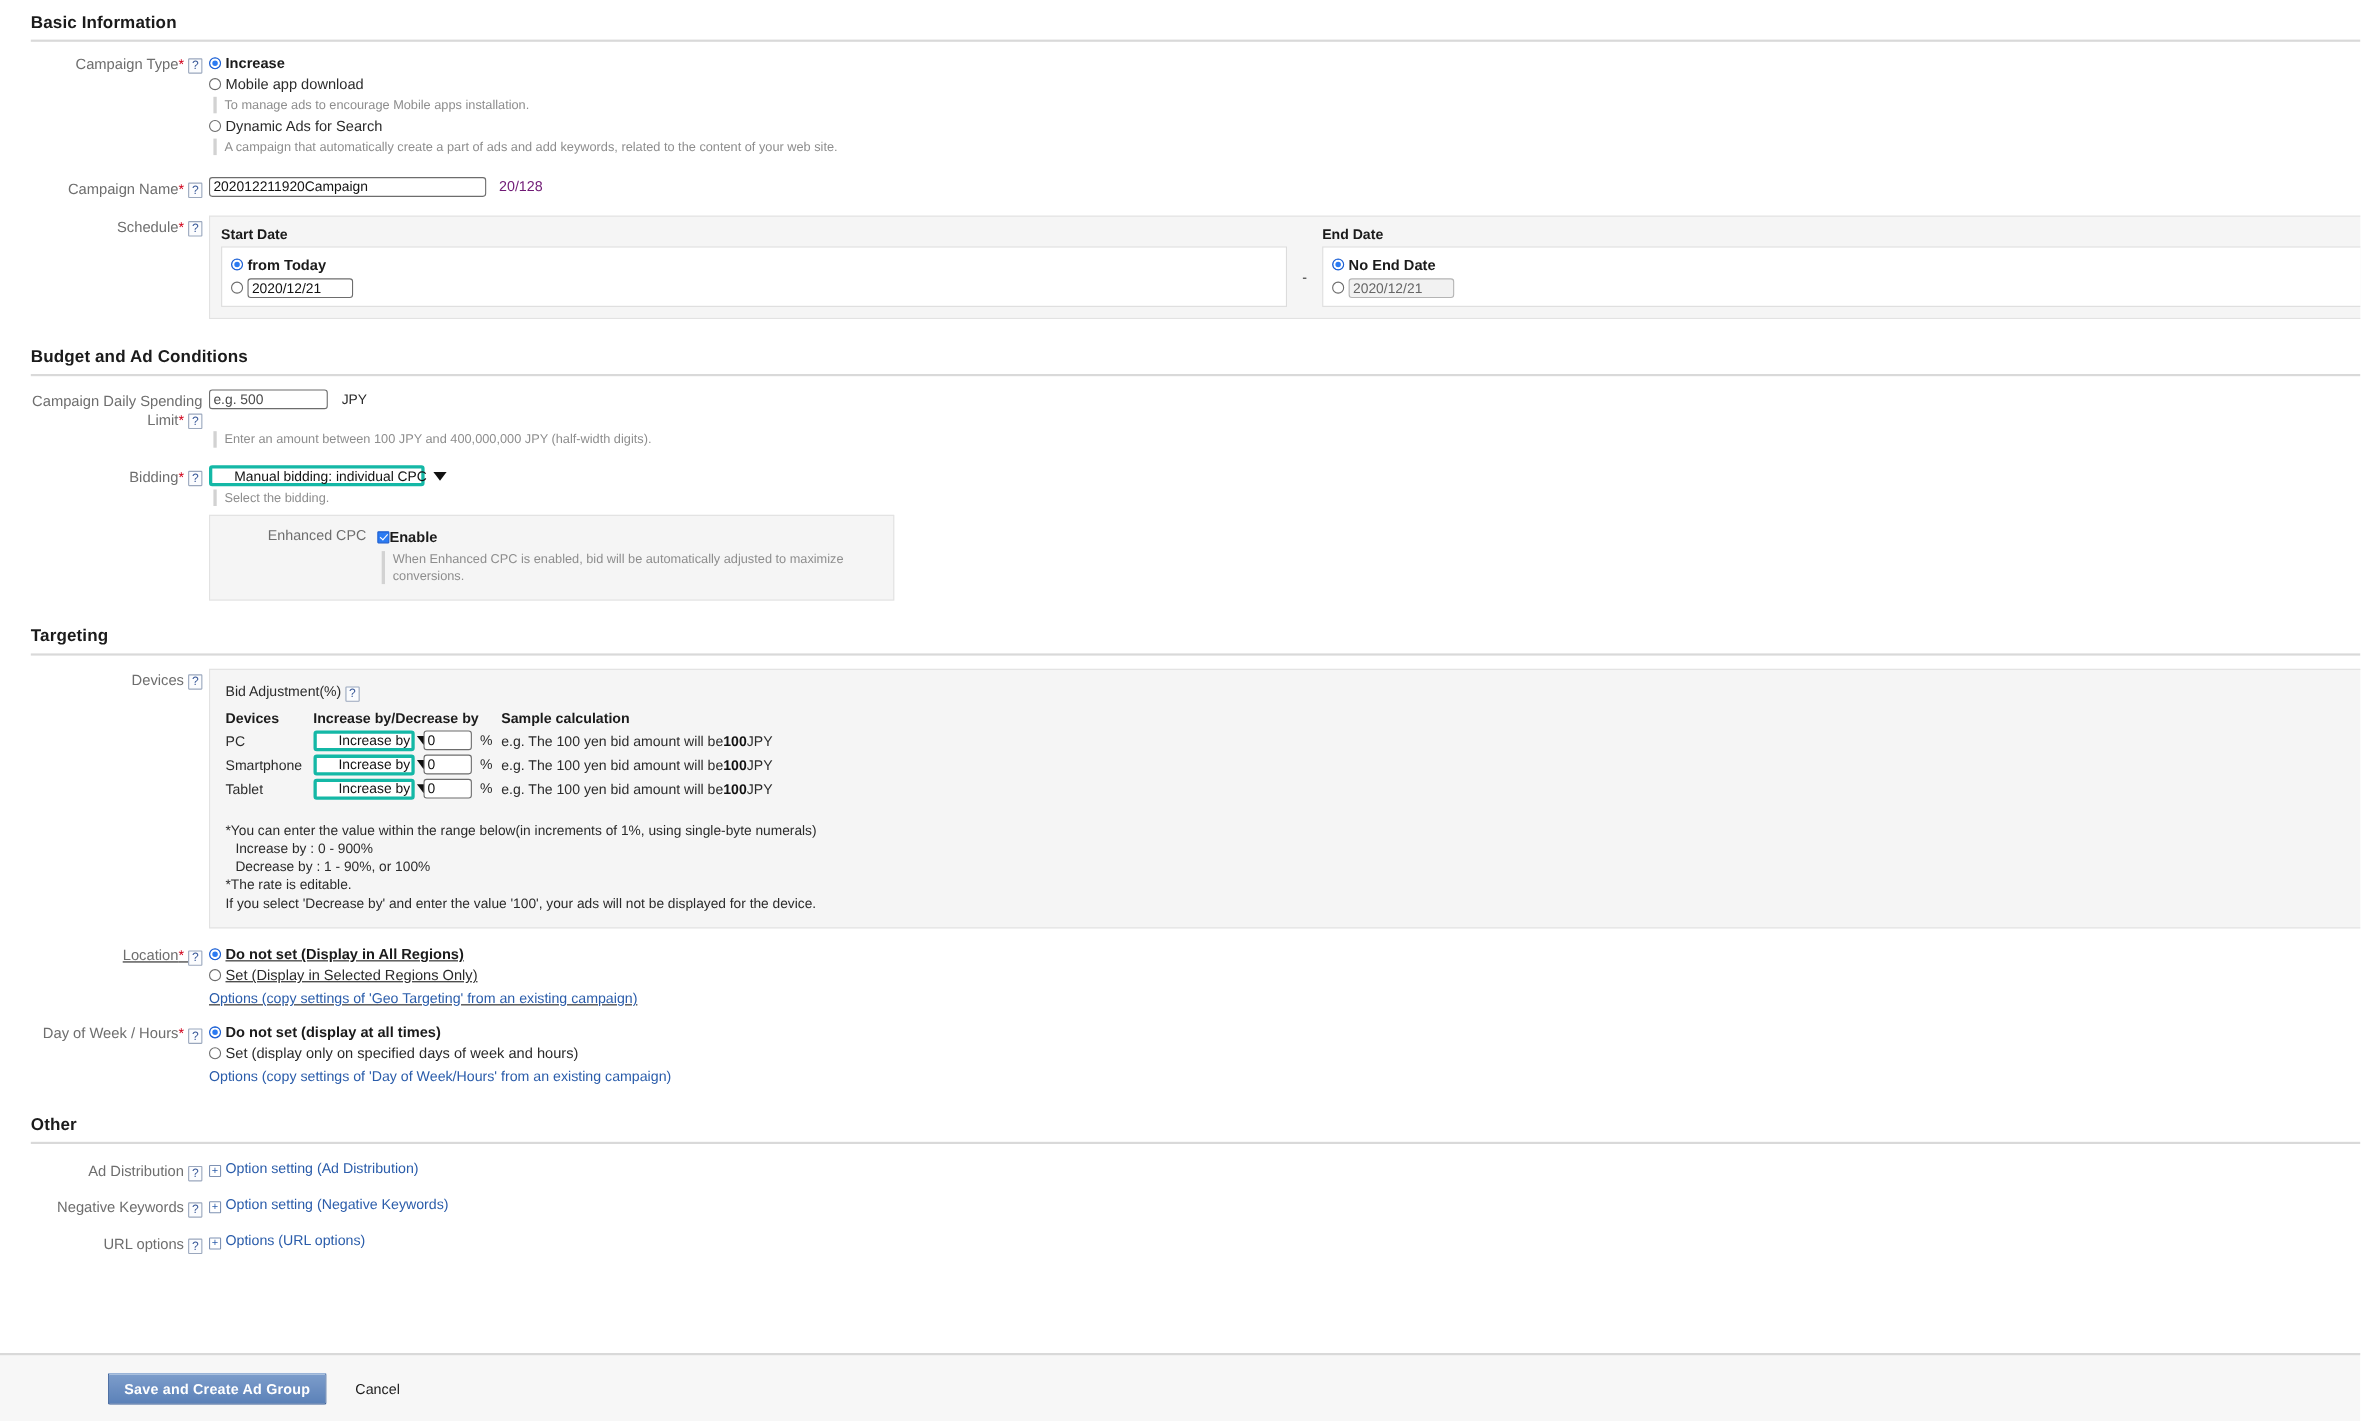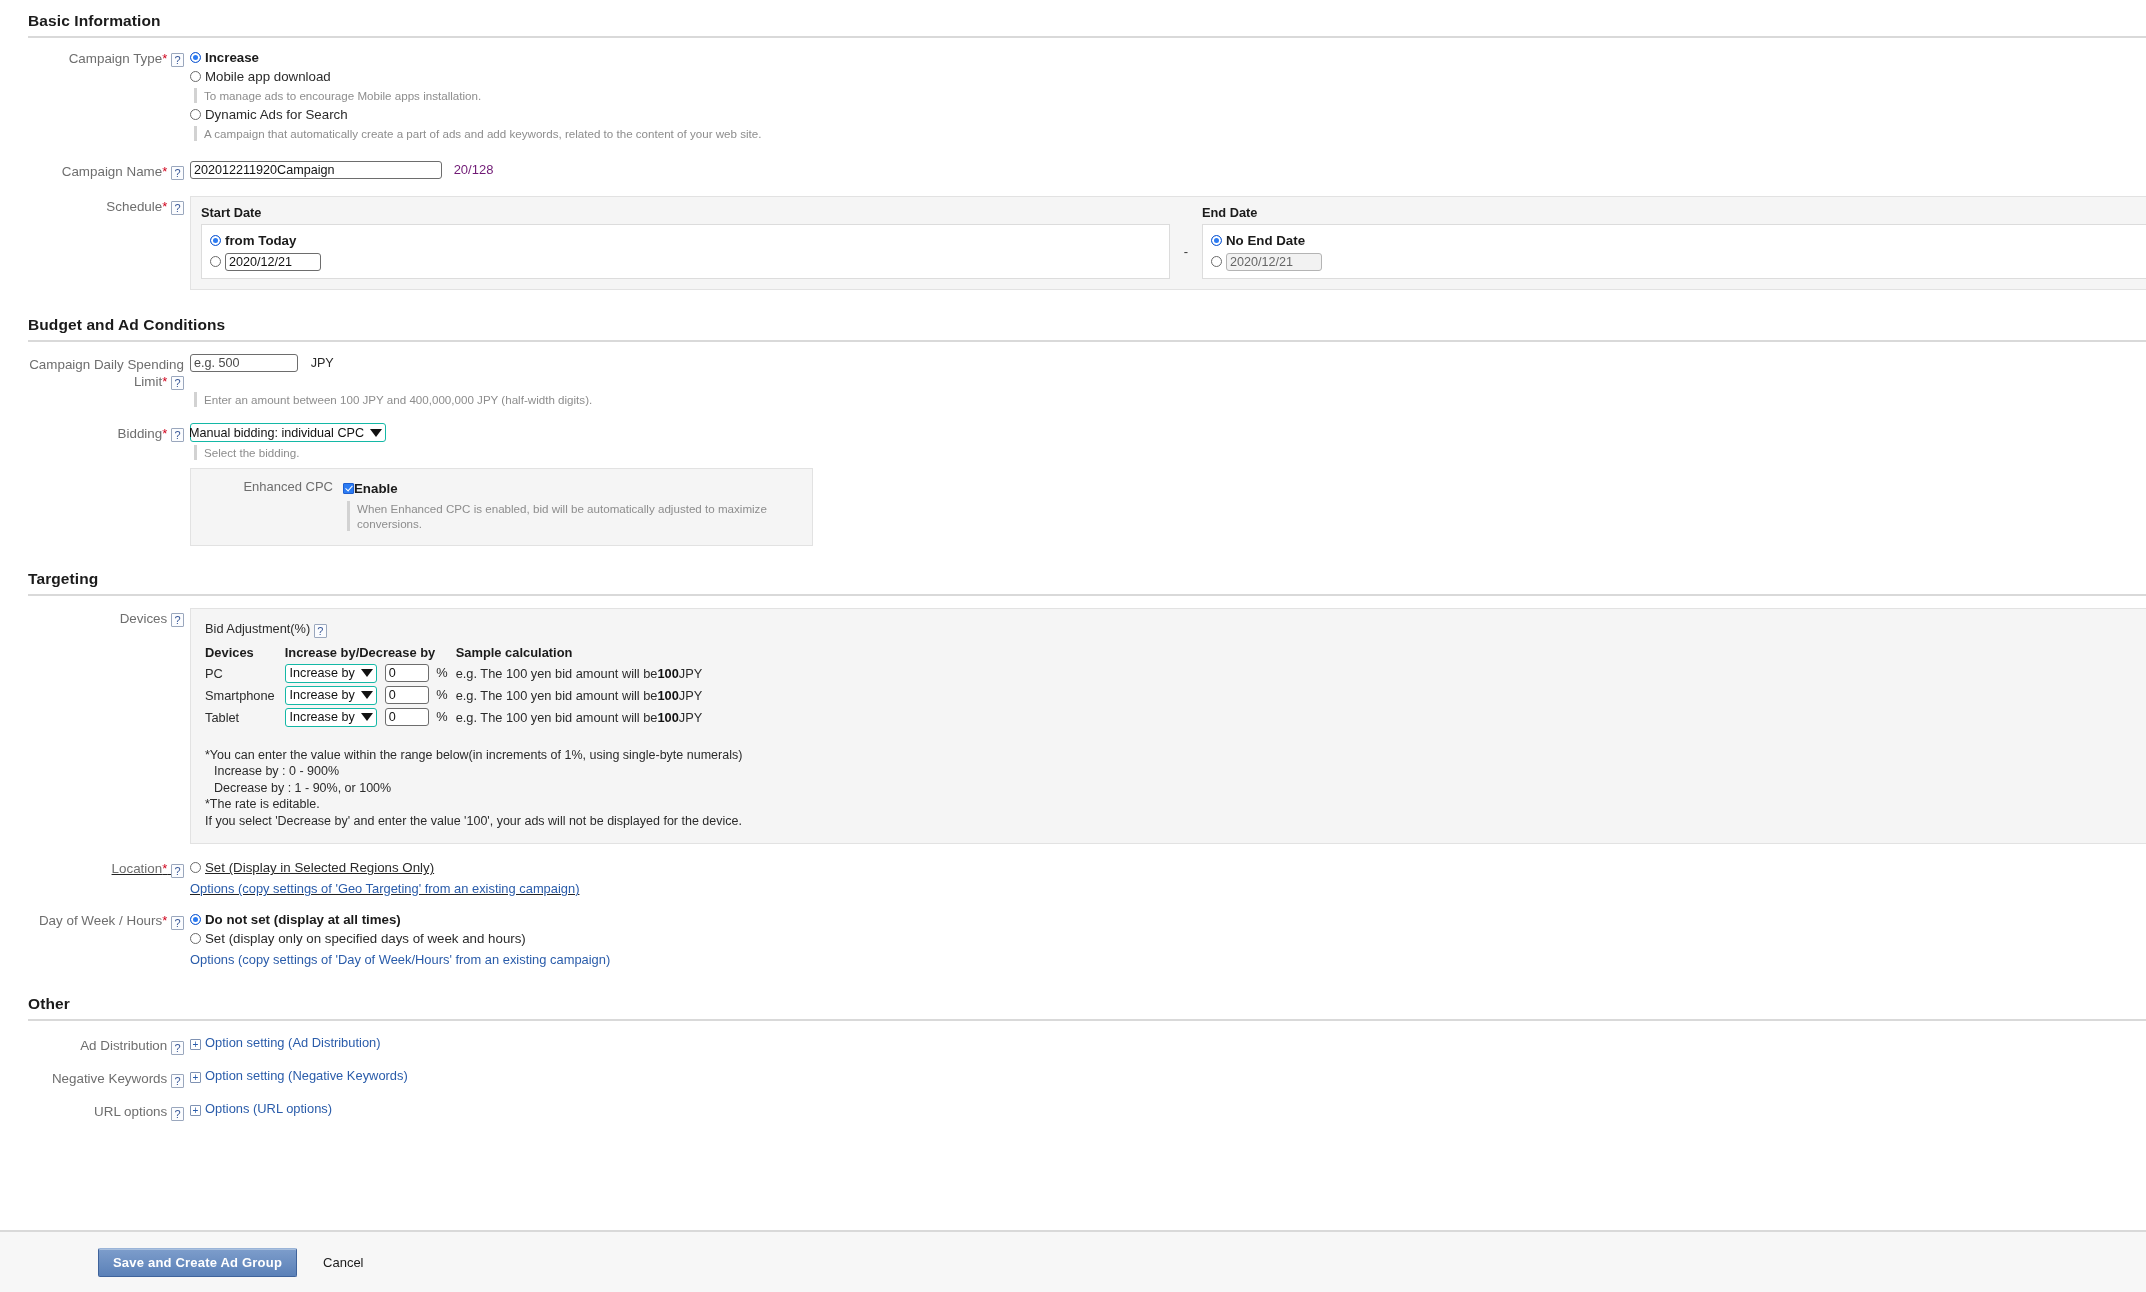--- a/index.html
+++ b/index.html
@@ -140,22 +140,22 @@
   input.txt:disabled, input.txt.dis {
     background: #f2f2f2; color: #666; border-color: #b4b4b4;
   }
   .counter { color: #701a75; font-size: 13px; margin-left: 8px; }
   .unit { color: #2b2b2b; font-size: 12.6px; margin-left: 9px; }
 
   
   .sel {
     display: inline-flex;
     align-items: center;
-    justify-content: flex-end;
-    border: 1px solid #14b8a6;
+    justify-content: space-between;
+    border: 3px solid #14b8a6;
     border-radius: 3px;
     background: #fff;
     height: 19px;
     padding: 0 3px 0 20px;
     font-size: 12.6px;
     color: #111;
     cursor: pointer;
     white-space: nowrap;
   }
   .sel .caret {
@@ -484,20 +484,23 @@
       </div>
     </div>
 
     <div class="row" style="padding-top:14px;text-decoration:underline;">
       <div class="lbl">
         <span>Location</span><span class="req">*</span>
         <span class="help">?</span>
       </div>
       <div class="fld">
         <div class="opt-line">
+          <span class="radio on"></span><span class="opt-label">Do not set (Display in All Regions)</span>
+        </div>
+        <div class="opt-line">
           <span class="radio"></span><span class="opt-label norm">Set (Display in Selected Regions Only)</span>
         </div>
         <div class="opt-line" style="margin-top:2px;">
           <a class="lnk">Options (copy settings of 'Geo Targeting' from an existing campaign)</a>
         </div>
       </div>
     </div>
 
     <div class="row" style="padding-top:12px;">
       <div class="lbl">

